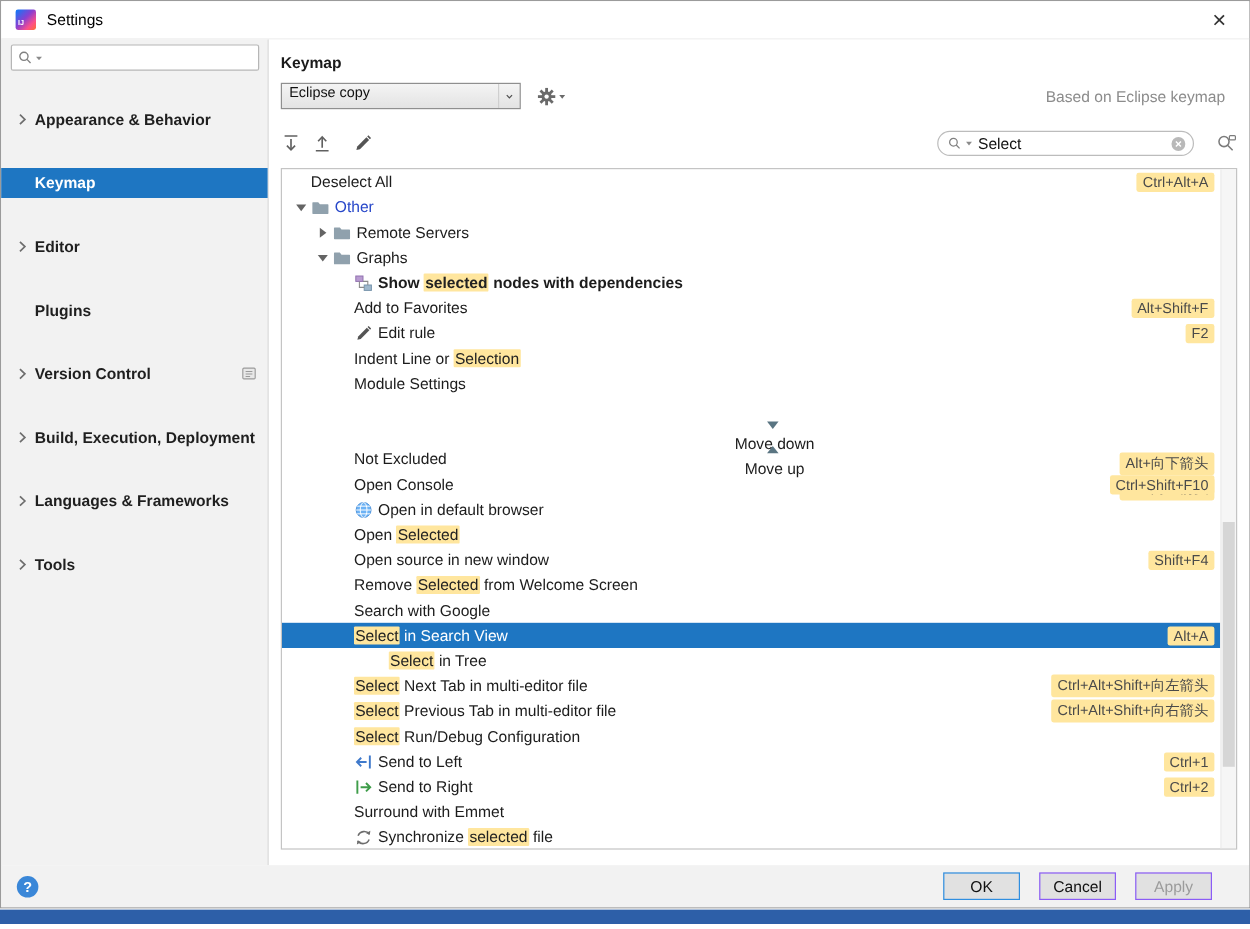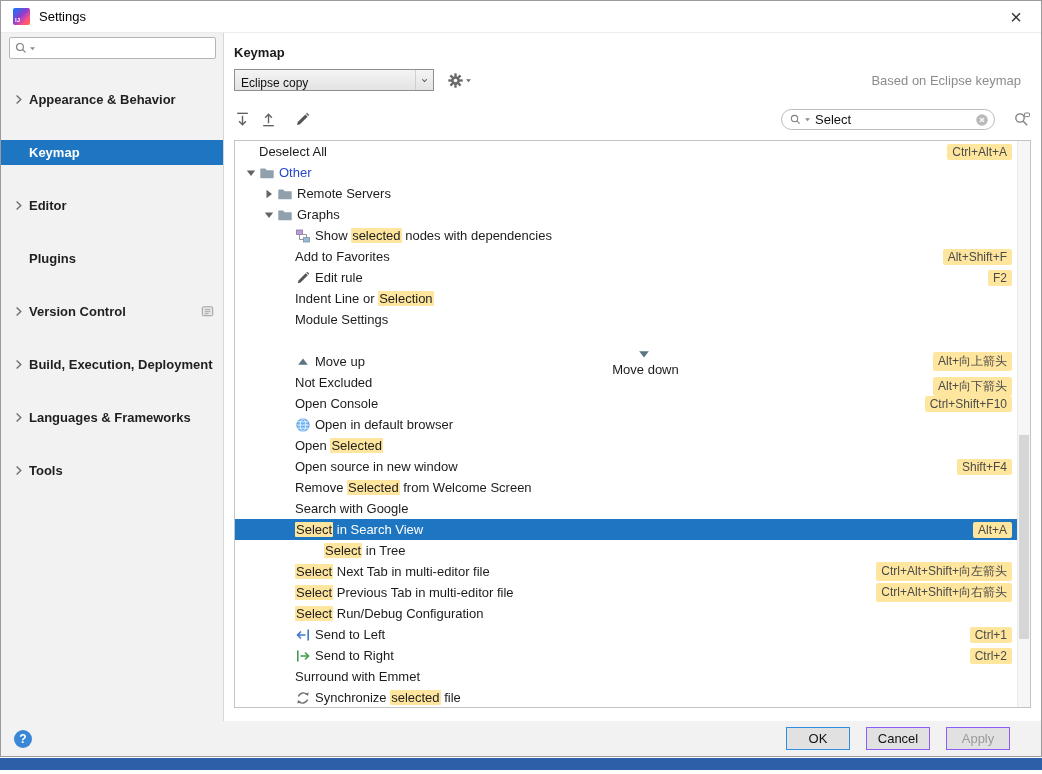--- a/index.html
+++ b/index.html
@@ -32,21 +32,21 @@
   .sb-item{height:25px;display:flex;align-items:center;padding:0 8px 0 10px;
            font-weight:bold;font-size:13px;color:#1f1f1f;cursor:default;margin-top:28px;}
   .sb-item .tw{width:15px;height:15px;flex:none;margin-right:3px;}
   .sb-item.selected{background:var(--sel);color:#fff;}
   .sb-badge{width:15px;height:15px;margin-left:auto;}
 
   .main{flex:1;display:flex;flex-direction:column;min-width:0;background:#fff;}
   .page-title{margin:12px 0 0 10px;font-size:13px;font-weight:bold;color:#1a1a1a;}
   .scheme-row{display:flex;align-items:center;margin:9px 10px 0 10px;}
   .combo{width:200px;height:22px;border:1px solid #8f8f8f;background:linear-gradient(#f4f4f4,#e3e3e3);
-         display:flex;align-items:flex-end;font-size:12px;color:#111;}
+         display:flex;align-items:flex-start;font-size:12px;color:#111;}
   .combo-text{flex:1;padding-left:6px;}
   .combo-arrow{width:18px;height:100%;display:flex;align-items:center;justify-content:center;border-left:1px solid #cfcfcf;}
   .combo-arrow svg{width:11px;height:11px;}
   .gear{margin-left:13px;width:17px;height:17px;}
   .gear-caret{width:7px;height:7px;margin-left:1px;}
   .based-on{margin-left:auto;margin-right:10px;color:#8c8c8c;font-size:13px;}
 
   .toolbar{display:flex;align-items:center;margin:18px 10px 0 10px;gap:9px;}
   .tb-icon{width:17px;height:17px;flex:none;}
   .tb-pencil{margin-left:8px;}
@@ -301,21 +301,21 @@
                   <path d="M3.8 5.5h8.4L8 11z" fill="#646464"></path>
                 </svg>
               </span>
               <span class="icon">
                 <svg viewBox="0 0 16 16">
                   <path d="M1.8 3.5h4.4l1.4 1.8h6.6c.3 0 .5.2.5.5v7c0 .3-.2.5-.5.5H1.8c-.3 0-.5-.2-.5-.5V4c0-.3.2-.5.5-.5z" fill="#90a1ad"></path>
                 </svg>
               </span>
               <span class="row-label"><span>Graphs</span></span>
             </div>
-            <div class="row" style="padding-left: 44px;">
+            <div class="row" style="padding-left: 44px; font-weight: bold;">
               <span class="tw"></span>
               <span class="icon">
                 <svg viewBox="0 0 16 16">
                   <rect x="1.5" y="2" width="6" height="4.5" fill="#b99cd1" stroke="#8f6fae" stroke-width=".8"></rect>
                   <rect x="8.5" y="9.5" width="6" height="4.5" fill="#9fb8cc" stroke="#7593ab" stroke-width=".8"></rect>
                   <path d="M4.5 6.5v5h4M11.5 9.5v-3h-4" fill="none" stroke="#8a8a8a" stroke-width=".9"></path>
                 </svg>
               </span>
               <span class="row-label"><span>Show </span><span class="hl">selected</span><span> nodes with dependencies</span></span>
             </div>
@@ -346,21 +346,21 @@
             <div class="row" style="padding-left: 44px; flex-direction: column;">
               <span class="tw"></span>
               <span class="icon">
                 <svg viewBox="0 0 16 16">
                   <path d="M3.2 5.2h9.6L8 11.4z" fill="#5a7582"></path>
                 </svg>
               </span>
               <span class="row-label"><span>Move down</span></span>
               <span class="shortcut">Alt+向下箭头</span>
             </div>
-            <div class="row" style="padding-left: 44px;">
+            <div class="row" style="padding-left: 44px; flex-direction: column;">
               <span class="tw"></span>
               <span class="icon">
                 <svg viewBox="0 0 16 16">
                   <path d="M3.2 10.8h9.6L8 4.6z" fill="#5a7582"></path>
                 </svg>
               </span>
               <span class="row-label"><span>Move up</span></span>
               <span class="shortcut">Alt+向上箭头</span>
             </div>
             <div class="row" style="padding-left: 44px;">

